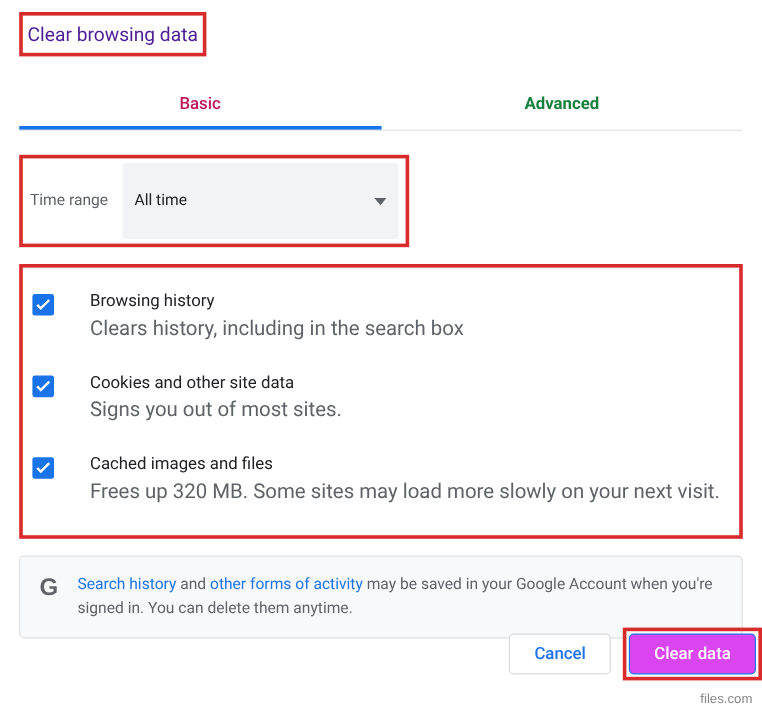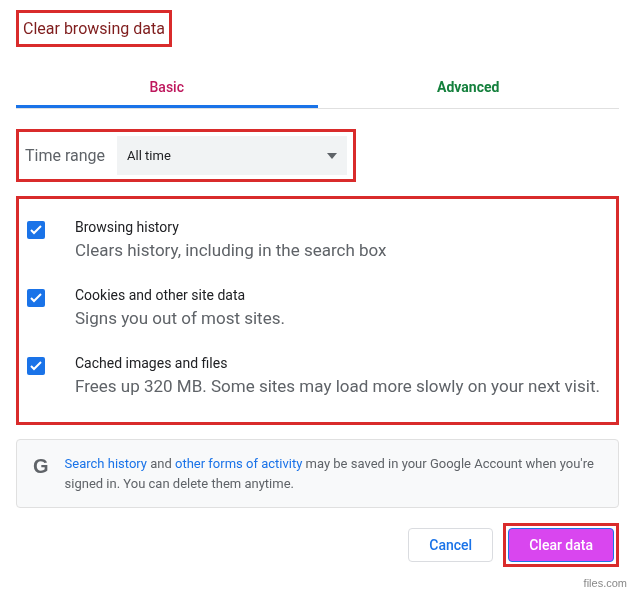--- a/index.html
+++ b/index.html
@@ -10,21 +10,21 @@
       background: #fff;
       width: 635px;
       height: 593px;
       position: relative;
     }
     .dialog {
       padding: 10px 16px 16px 16px;
     }
     .title {
       font-size: 16px;
-      color: #7f1d1d;
+      color: #4c1d95;
       padding: 6px 4px;
       display: inline-block;
     }
     .hl-red { border: 3px solid #d92b2b; }
     .tabs {
       display: flex;
       margin-top: 20px;
       border-bottom: 1px solid #e0e0e0;
     }
     .tab {
@@ -42,27 +42,27 @@
       font-weight: 500;
     }
     .timerange-row {
       display: flex;
       align-items: center;
       gap: 12px;
       margin: 20px 0 14px 0;
       padding: 4px 6px;
       width: fit-content;
     }
-    .timerange-label { color: #5f6368; font-size: 16px; }
+    .timerange-label { color: #5f6368; font-size: 13px; }
     .select {
       display: flex;
       align-items: center;
       justify-content: space-between;
       background: #f1f3f4;
-      padding: 12px 10px;
+      padding: 24px 10px;
       width: 230px;
       color: #202124;
       font-size: 13px;
       cursor: pointer;
     }
     .caret {
       width: 0; height: 0;
       border-left: 5px solid transparent;
       border-right: 5px solid transparent;
       border-top: 6px solid #5f6368;
@@ -104,21 +104,21 @@
       font-size: 20px;
       font-weight: bold;
       color: #5f6368;
       line-height: 1;
       margin-top: 2px;
     }
     .notice-text { font-size: 13px; color: #5f6368; line-height: 1.5; }
     .notice-text .link { color: #1a73e8; }
     .footer {
       position: absolute;
-      right: 16px;
+      right: 0;
       bottom: 26px;
       display: flex;
       gap: 10px;
       align-items: center;
     }
     .btn {
       font-size: 14px;
       padding: 8px 20px;
       border-radius: 4px;
       cursor: pointer;

